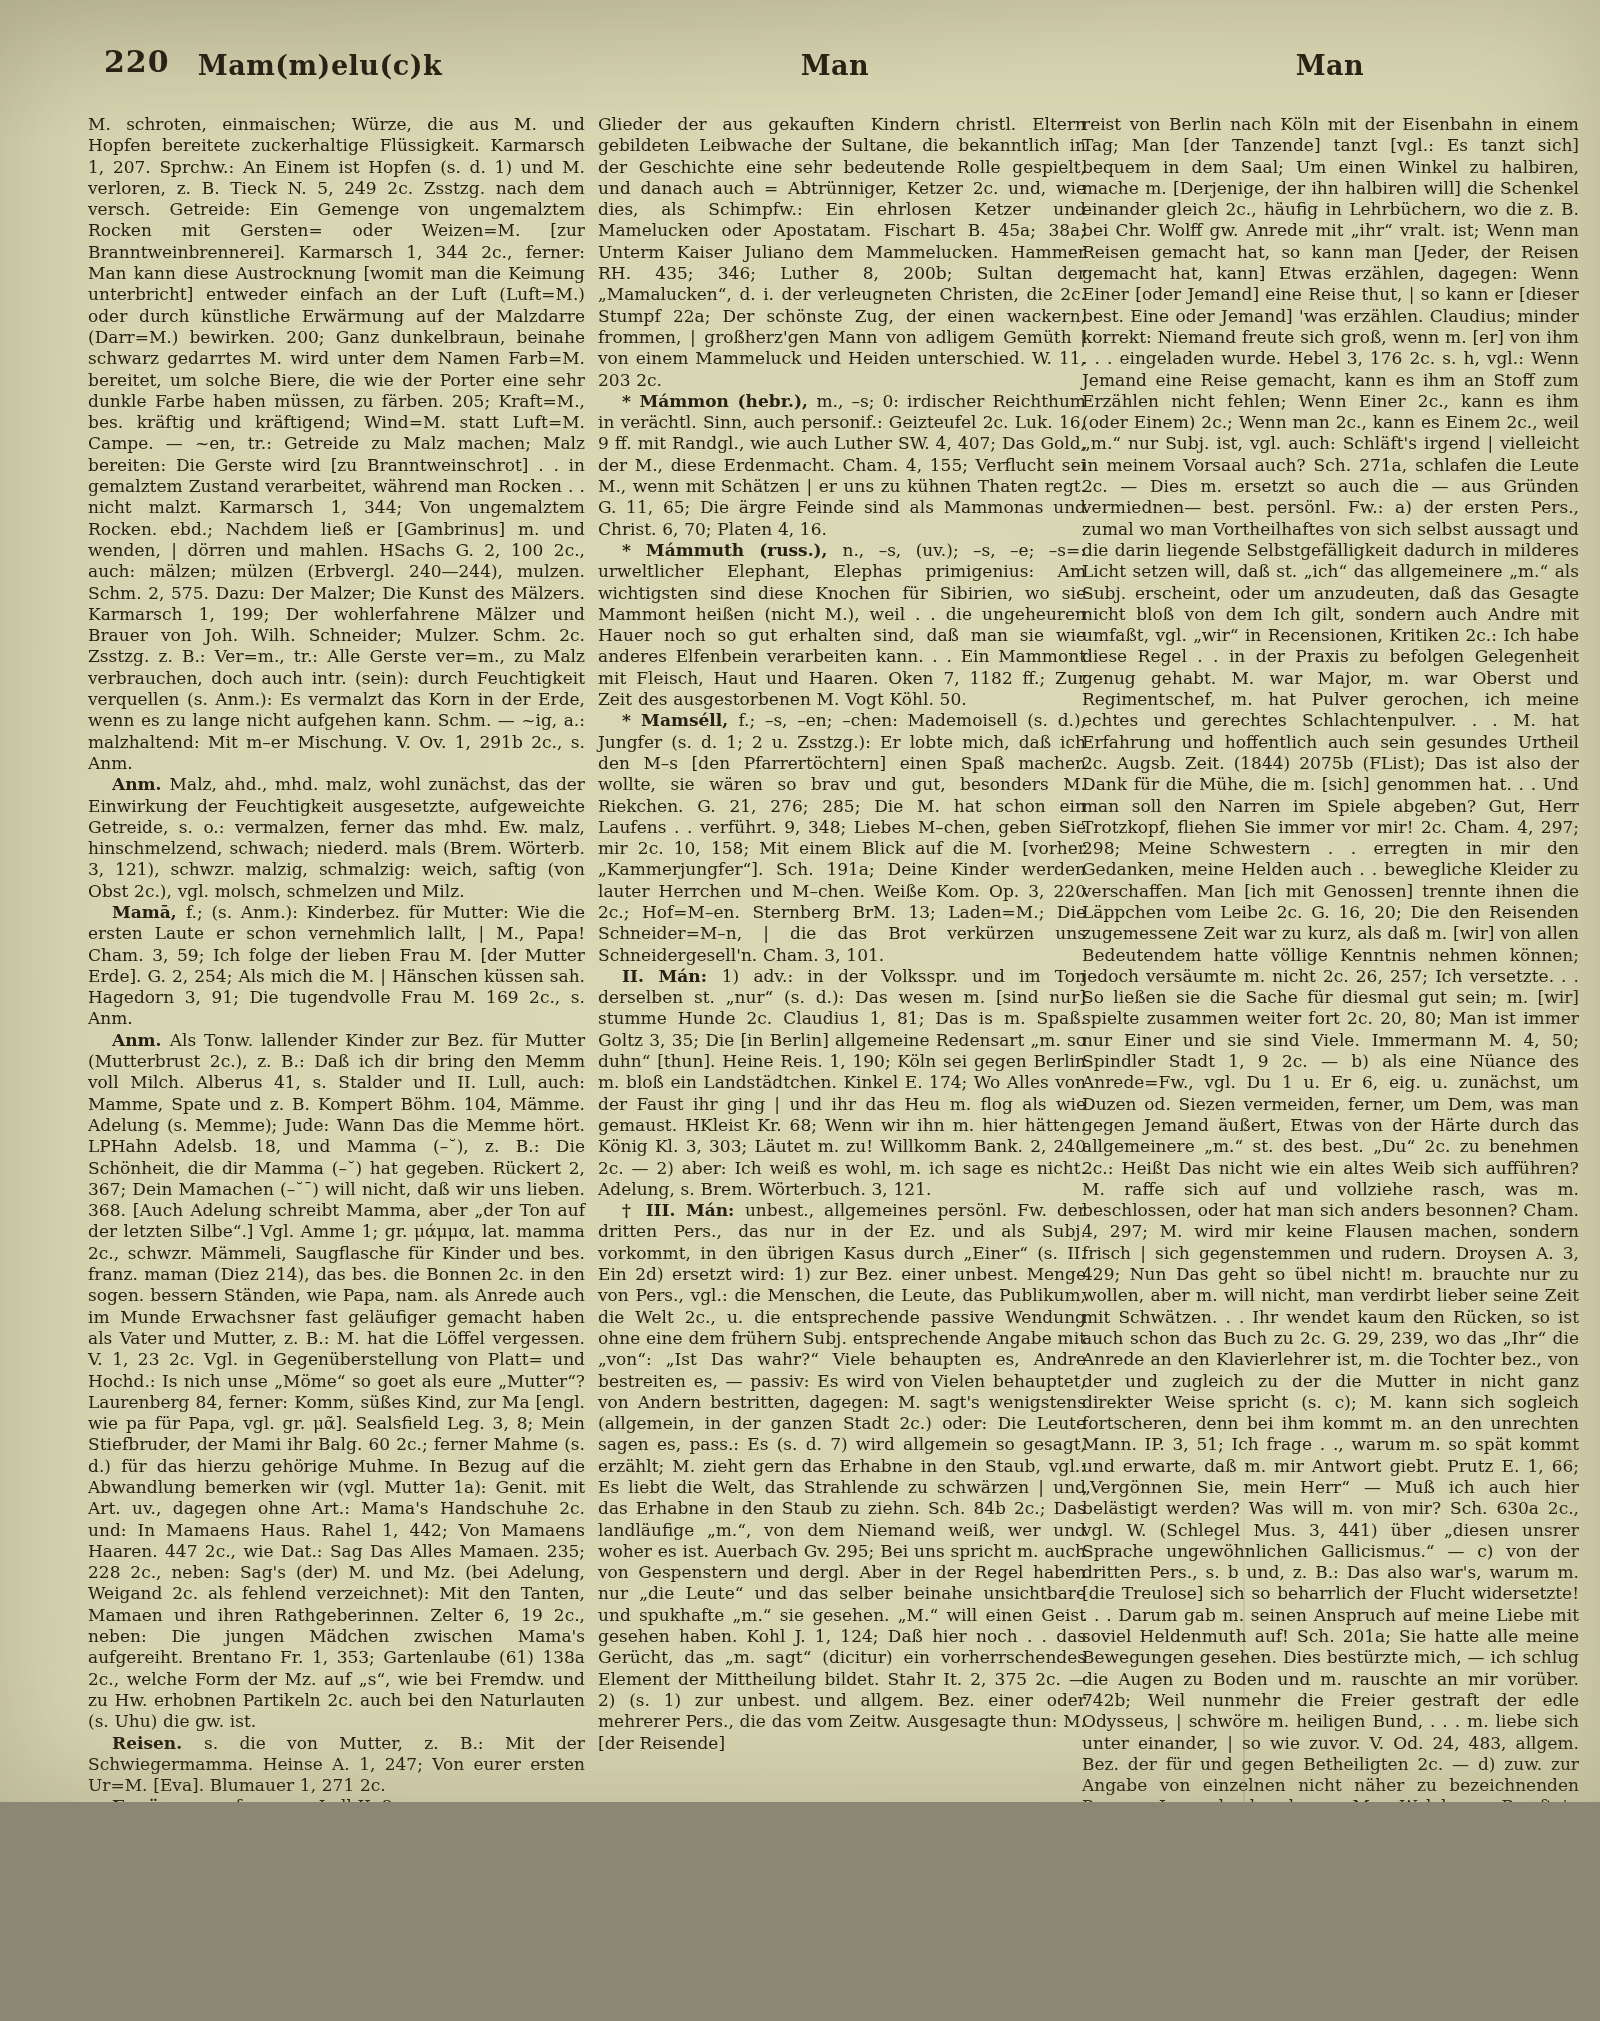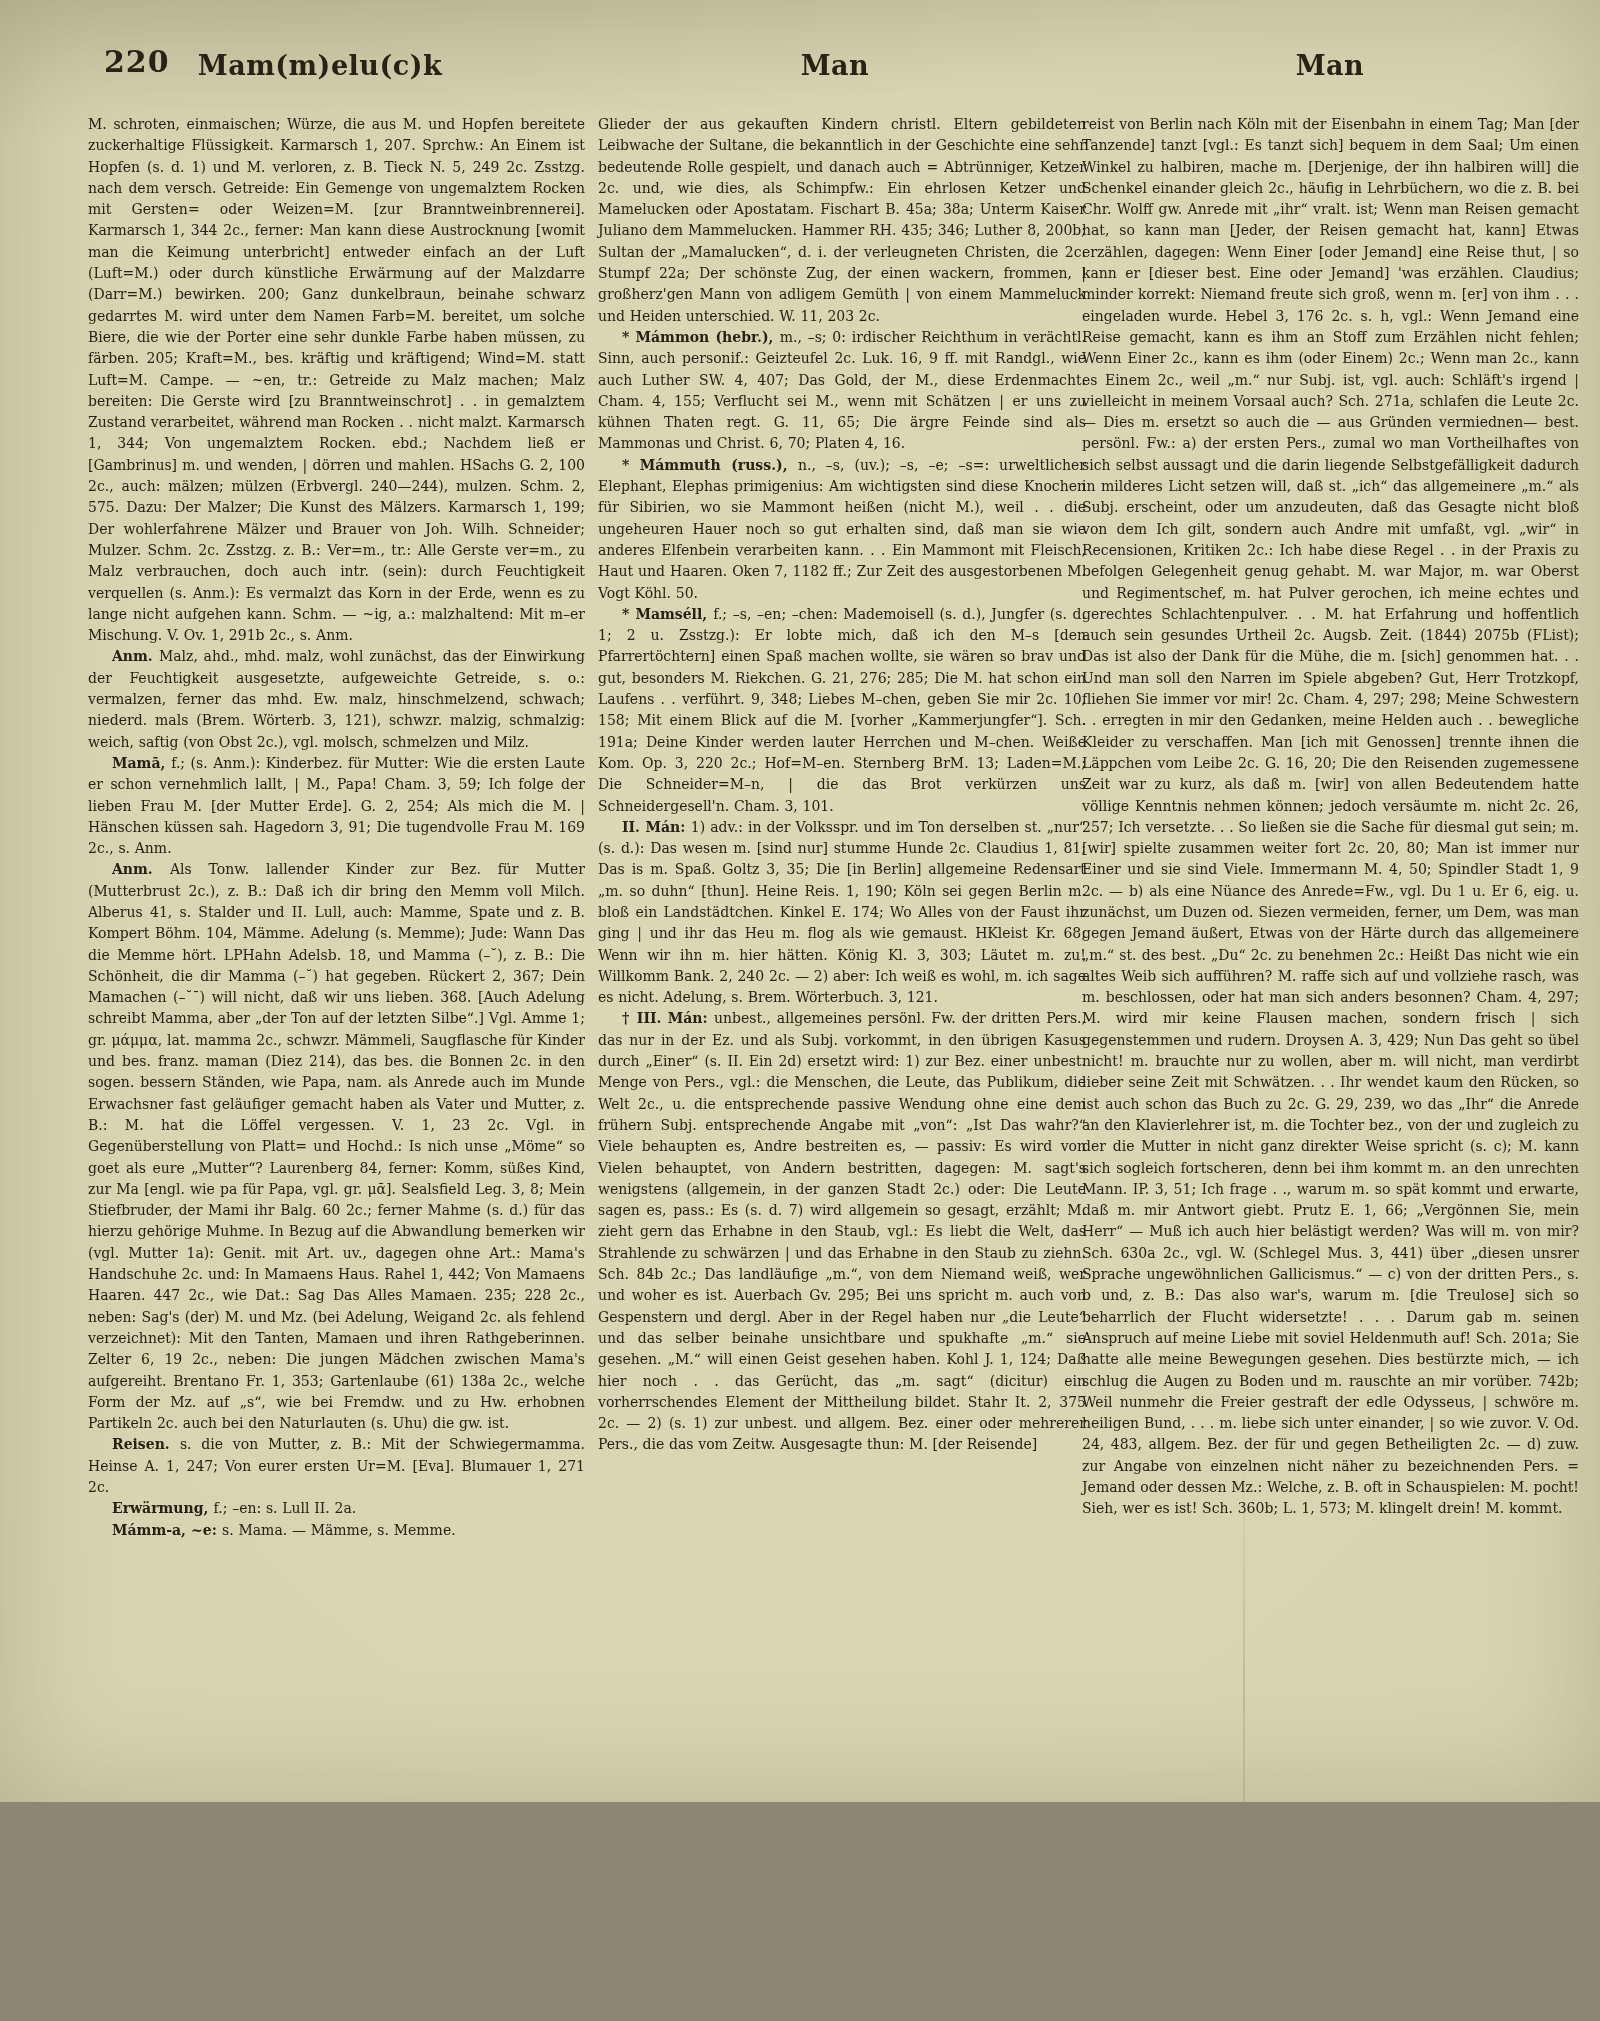--- a/index.html
+++ b/index.html
@@ -28,21 +28,21 @@
   }
   .runhead{
     position:absolute;top:50px;
     font-size:27px;font-weight:bold;text-align:center;letter-spacing:.5px;
   }
   .rh-left{left:120px;width:400px;}
   .rh-mid{left:600px;width:470px;}
   .rh-right{left:1090px;width:480px;}
   .col{
     position:absolute;top:114px;
-    font-size:14px;line-height:21.3px;
+    font-size:17px;line-height:21.3px;
     text-align:justify;
     word-spacing:.02em;
   }
   .col-left{left:88px;width:497px;}
   .col-mid{left:598px;width:488px;}
   .col-right{left:1082px;width:497px;}
   .col p{margin:0;}
   .col p.indent{text-indent:24px;}
   .col b{font-weight:bold;}
 </style>

